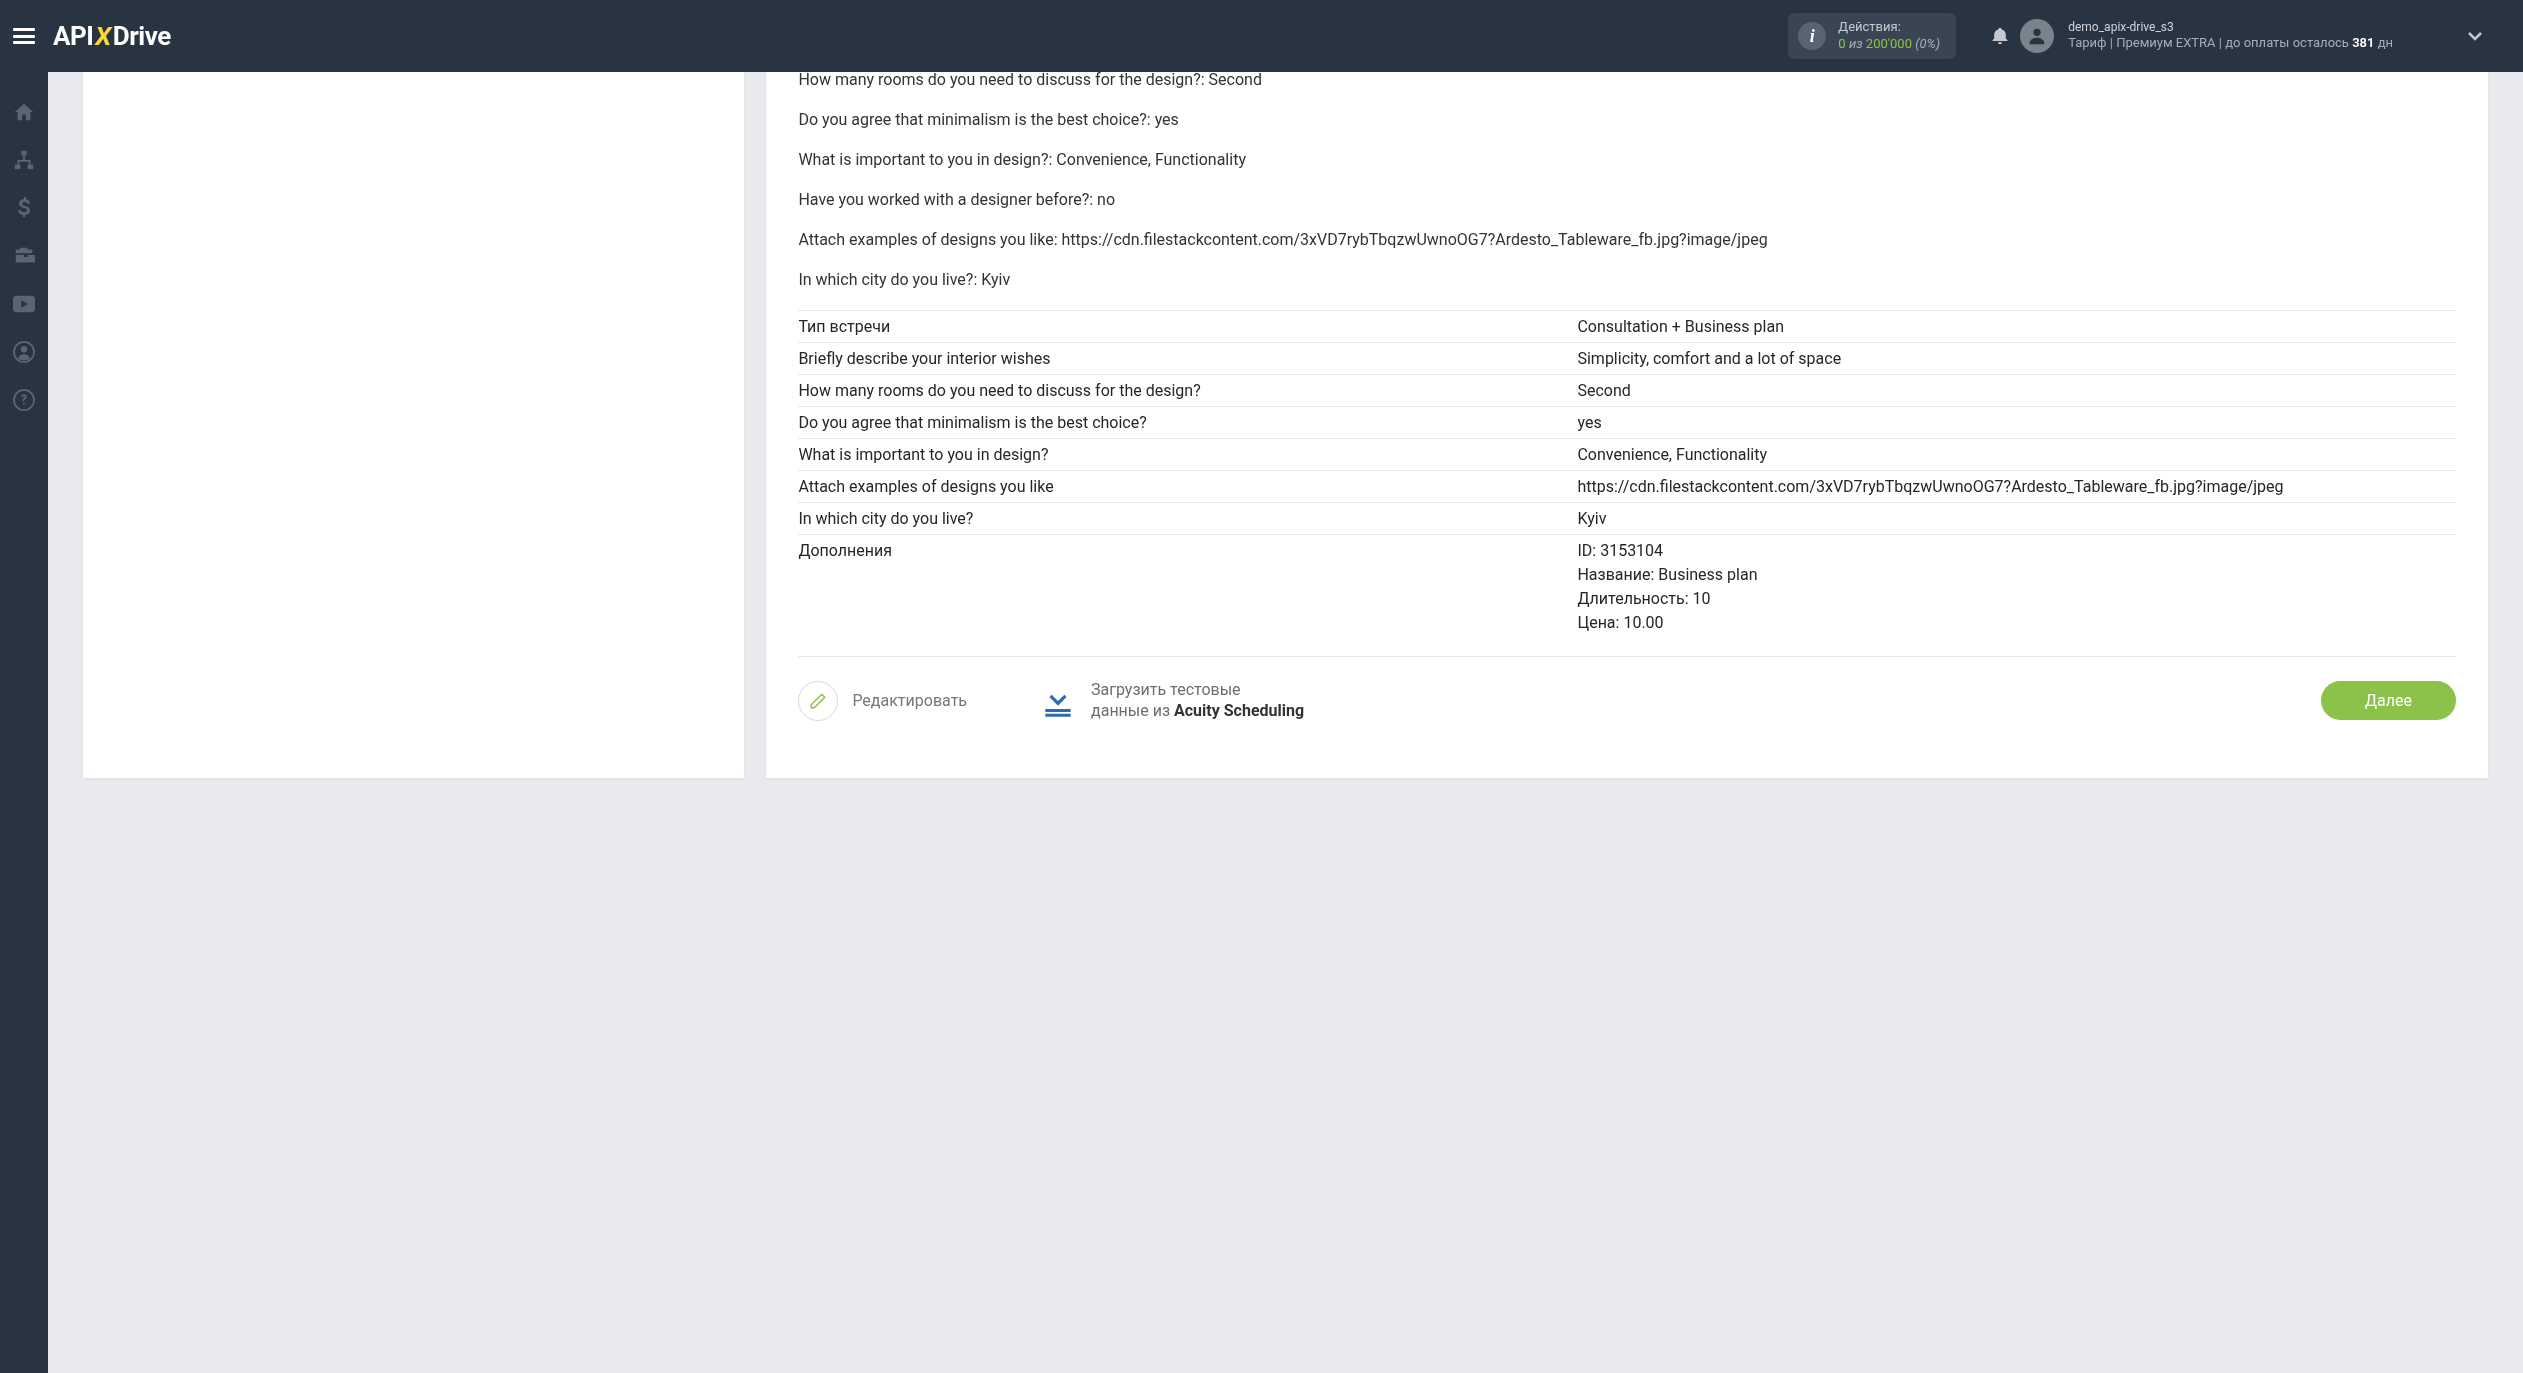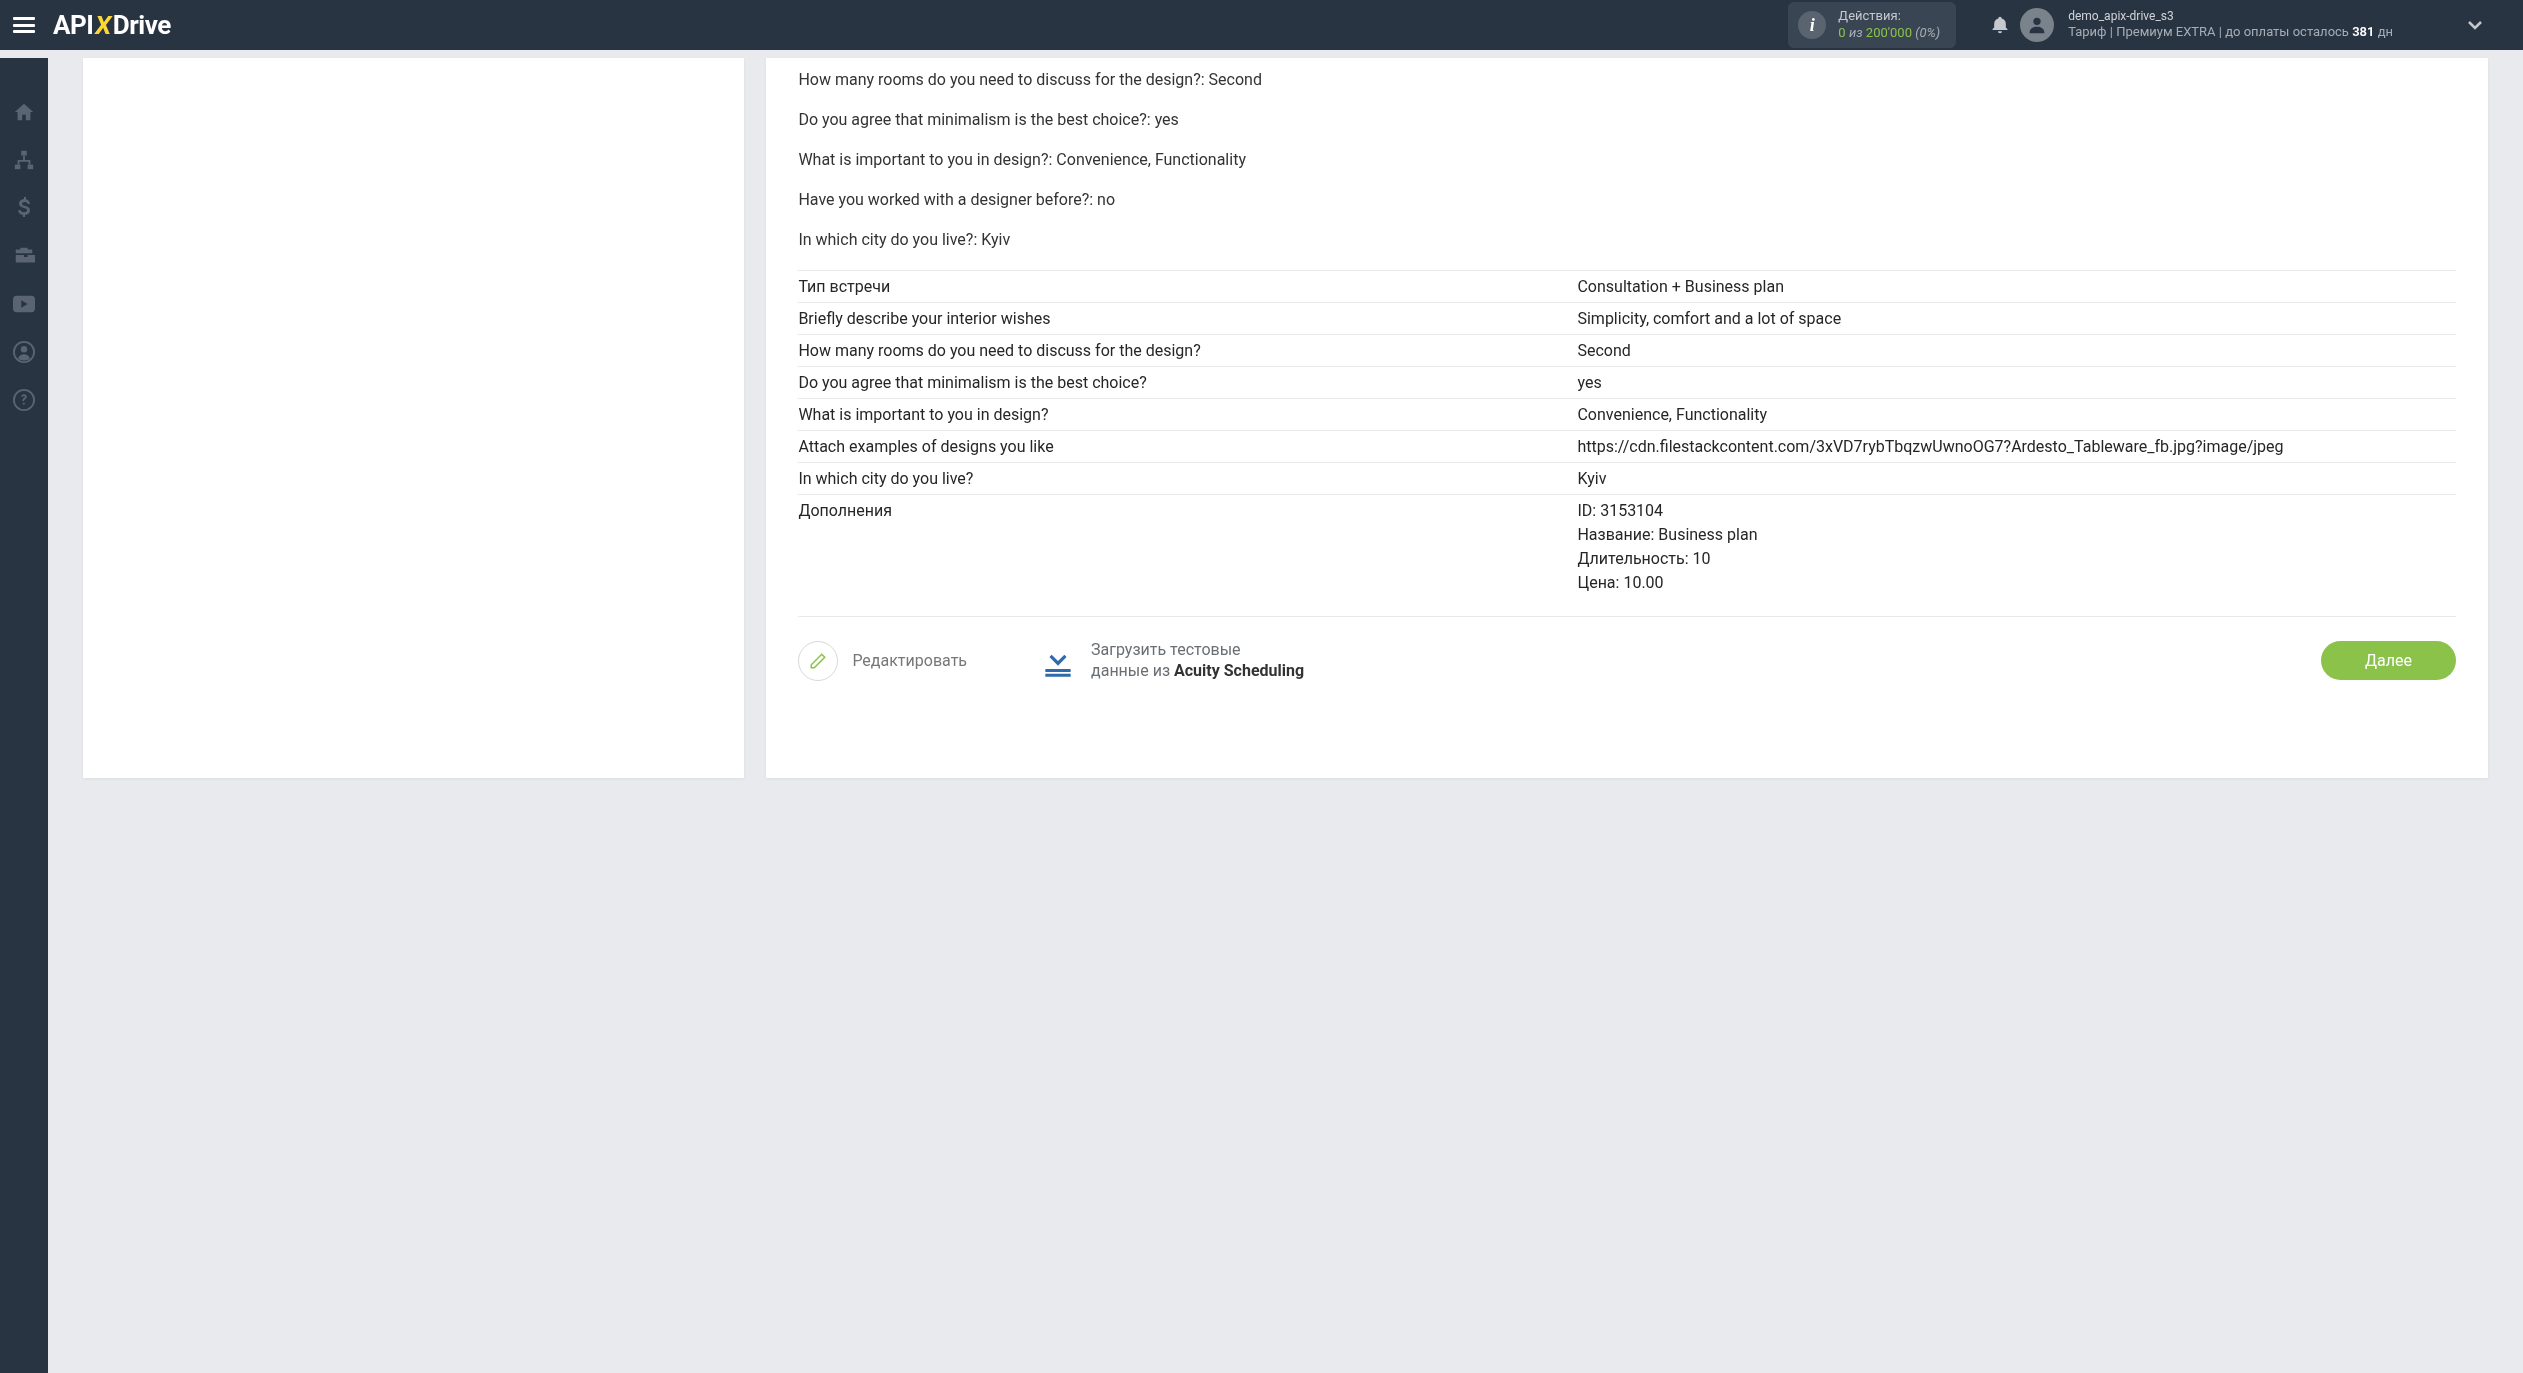--- a/index.html
+++ b/index.html
@@ -8,21 +8,21 @@
       box-sizing: border-box;
       font-family: -apple-system, BlinkMacSystemFont, "Segoe UI", Roboto, Arial, sans-serif;
     }
     body {
       background: #e8eaed;
       color: #333;
       overflow-x: hidden;
     }
     .header {
       background: #293443;
-      height: 50px;
+      height: 72px;
       display: flex;
       align-items: center;
       color: #fff;
       position: fixed;
       top: 0;
       left: 0;
       right: 0;
       z-index: 100;
       padding-right: 40px;
     }
@@ -346,20 +346,21 @@
 </div>
 
 <div class="content-wrap">
   <div class="panel panel-left"></div>
   <div class="panel panel-right">
     <div class="qa-block" id="qa-block">
         <div class="qa-item">How many rooms do you need to discuss for the design?: Second</div>
         <div class="qa-item">Do you agree that minimalism is the best choice?: yes</div>
         <div class="qa-item">What is important to you in design?: Convenience, Functionality</div>
         <div class="qa-item">Have you worked with a designer before?: no</div>
+        <div class="qa-item">Attach examples of designs you like: https://cdn.filestackcontent.com/3xVD7rybTbqzwUwnoOG7?Ardesto_Tableware_fb.jpg?image/jpeg</div>
         <div class="qa-item">In which city do you live?: Kyiv</div>
       </div>
     <table class="table" id="data-table">
       <tbody>
           <tr>
             <td class="label-cell">Тип встречи</td>
             <td class="value-cell" style="white-space: pre-line;">Consultation + Business plan</td>
           </tr>
           <tr>
             <td class="label-cell">Briefly describe your interior wishes</td>

